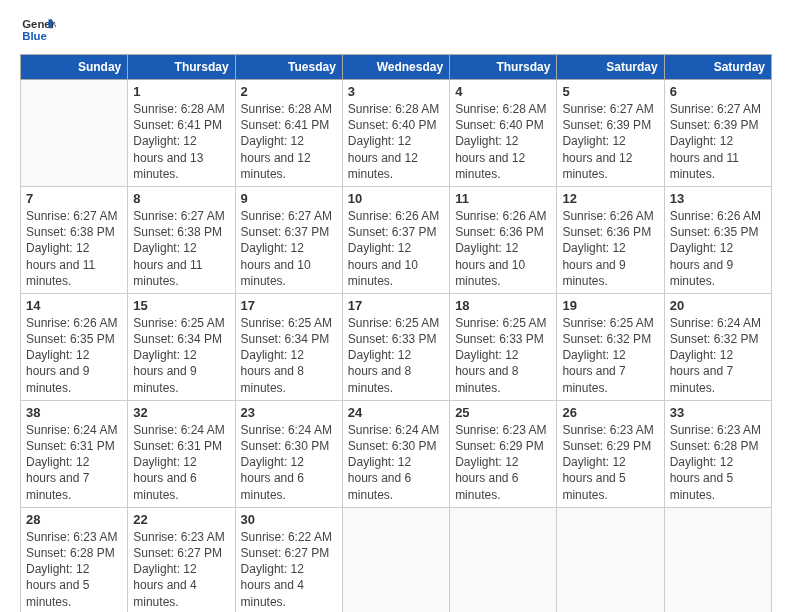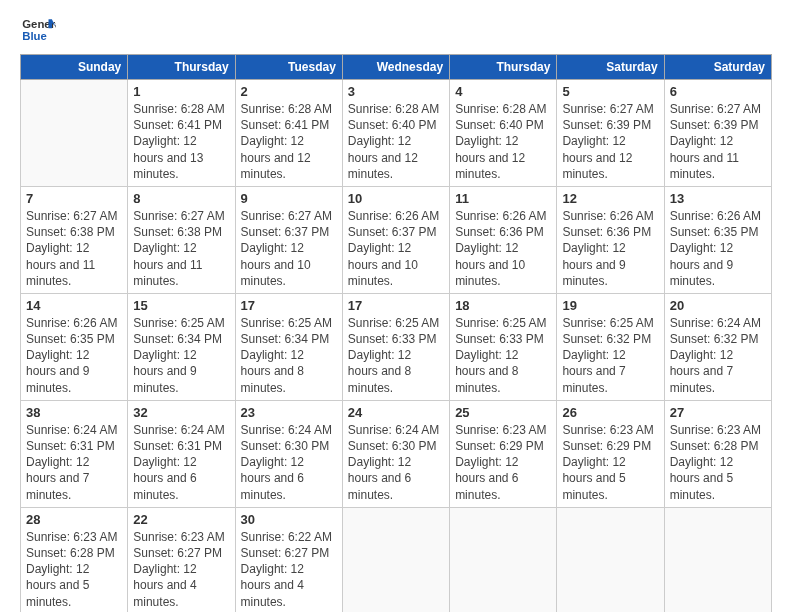--- a/index.html
+++ b/index.html
@@ -216,21 +216,21 @@
           </td>
           <td>
             <div class="day-num">25</div>
             <div class="day-info">Sunrise: 6:23 AM<br>Sunset: 6:29 PM<br>Daylight: 12 hours and 6 minutes.</div>
           </td>
           <td>
             <div class="day-num">26</div>
             <div class="day-info">Sunrise: 6:23 AM<br>Sunset: 6:29 PM<br>Daylight: 12 hours and 5 minutes.</div>
           </td>
           <td>
-            <div class="day-num">27</div>
+            <div class="day-num">33</div>
             <div class="day-info">Sunrise: 6:23 AM<br>Sunset: 6:28 PM<br>Daylight: 12 hours and 5 minutes.</div>
           </td>
         </tr>
         <tr>
           <td>
             <div class="day-num">28</div>
             <div class="day-info">Sunrise: 6:23 AM<br>Sunset: 6:28 PM<br>Daylight: 12 hours and 5 minutes.</div>
           </td>
           <td>
             <div class="day-num">22</div>

